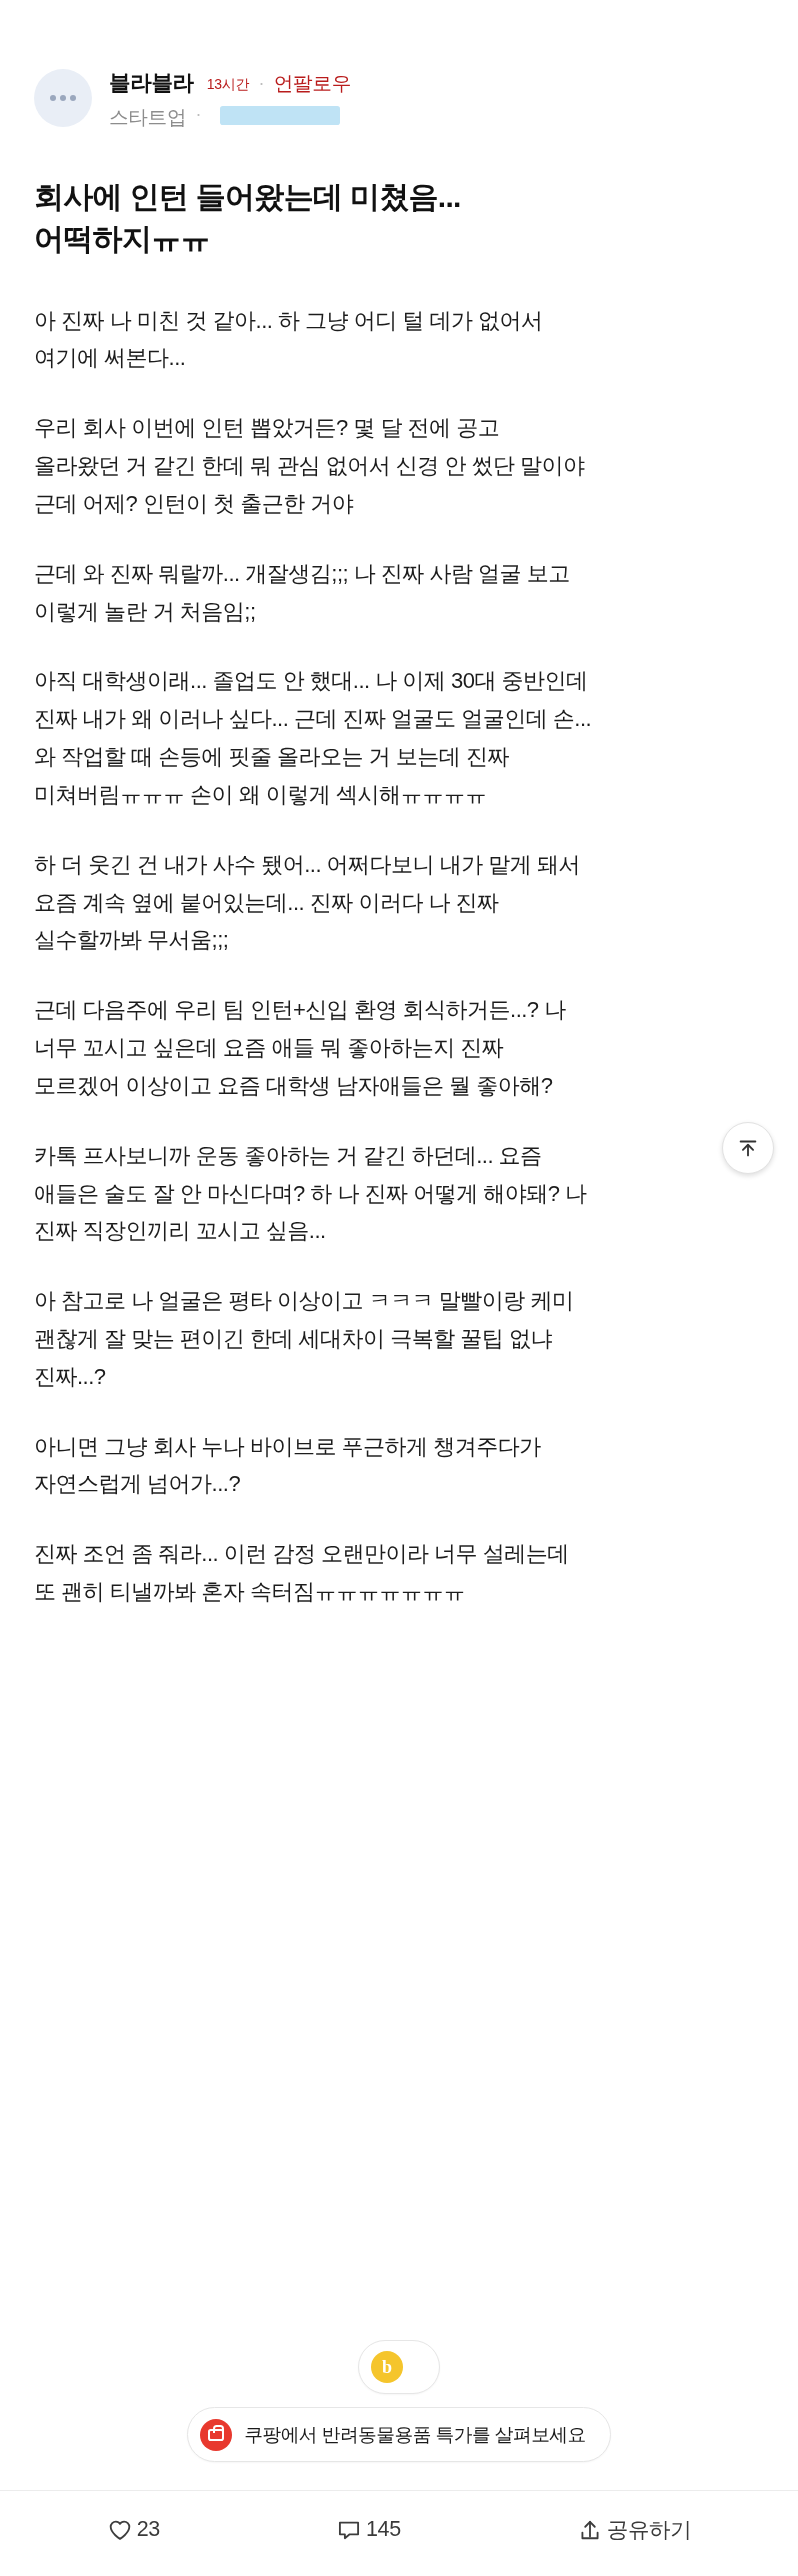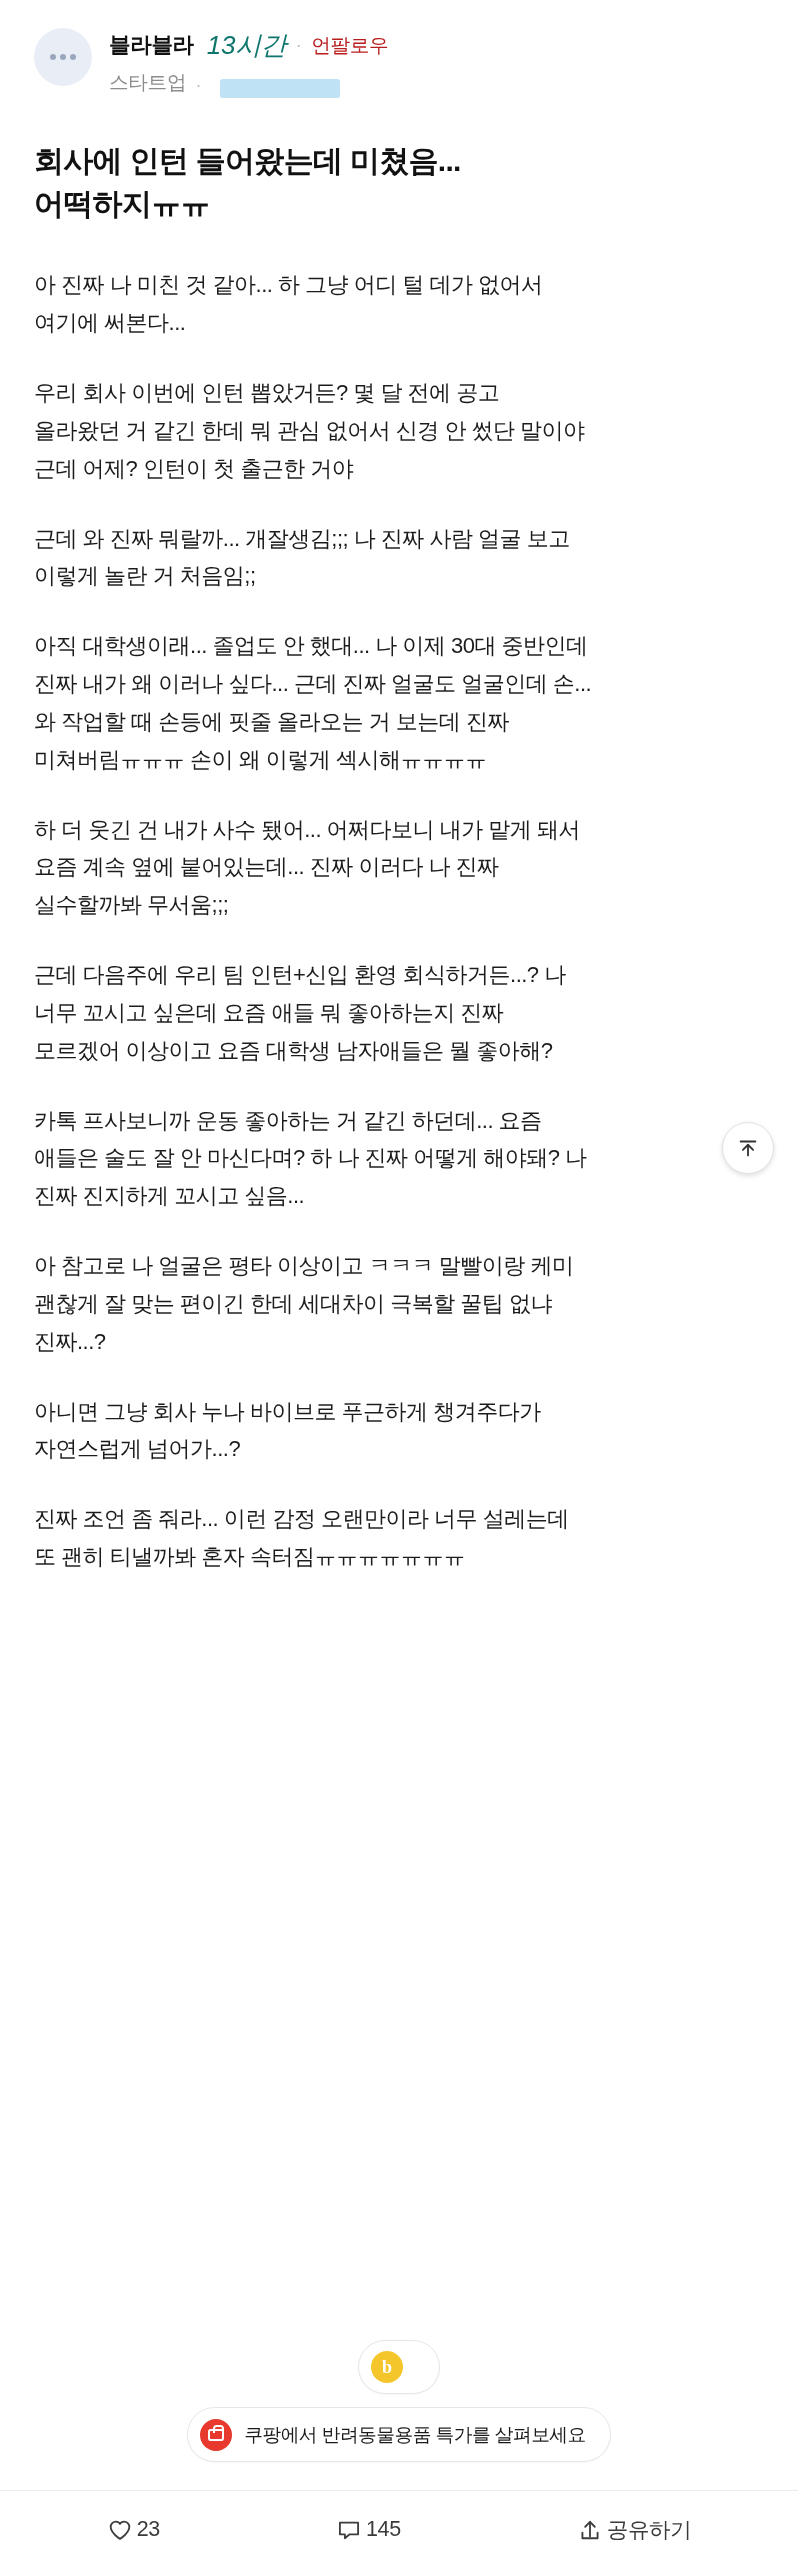--- a/index.html
+++ b/index.html
@@ -22,20 +22,21 @@
     position: relative;
     display: flex;
     flex-direction: column;
   }
 
   
   .post-header {
     display: flex;
     align-items: flex-start;
     padding: 26px 34px 9.3px 34px;
+    margin-top: 41px;
   }
   .avatar {
     width: 58px;
     height: 58px;
     border-radius: 50%;
     background: #e9eef6;
     display: flex;
     align-items: center;
     justify-content: center;
     flex: 0 0 auto;
@@ -64,40 +65,39 @@
     flex-wrap: wrap;
     line-height: 1.3;
   }
   .author {
     font-size: 21.5px;
     font-weight: bold;
     color: #111;
     letter-spacing: -0.3px;
   }
   .time {
-    font-size: 26px;
-    color: #0f766e;
+    font-size: 14px;
+    color: #b91c1c;
     margin-left: 13px;
     letter-spacing: -0.3px;
-    font-style: italic;
   }
   .dot-sep {
     font-size: 18px;
     color: #bdbdbd;
     margin: 0 9.3px;
   }
   .unfollow {
     font-size: 19.6px;
     color: #b91c1c;
     letter-spacing: -0.3px;
     cursor: pointer;
   }
   .head-line2 {
     display: flex;
-    align-items: flex-end;
+    align-items: flex-start;
     margin-top: 6.5px;
   }
   .board {
     font-size: 19.6px;
     color: #8d8d8d;
     letter-spacing: -0.3px;
   }
   .redacted {
     display: inline-block;
     width: 120px;
@@ -281,21 +281,21 @@
 와 작업할 때 손등에 핏줄 올라오는 거 보는데 진짜
 미쳐버림ㅠㅠㅠ 손이 왜 이렇게 섹시해ㅠㅠㅠㅠ</p>
     <p class="para">하 더 웃긴 건 내가 사수 됐어... 어쩌다보니 내가 맡게 돼서
 요즘 계속 옆에 붙어있는데... 진짜 이러다 나 진짜
 실수할까봐 무서움;;;</p>
     <p class="para">근데 다음주에 우리 팀 인턴+신입 환영 회식하거든...? 나
 너무 꼬시고 싶은데 요즘 애들 뭐 좋아하는지 진짜
 모르겠어 이상이고 요즘 대학생 남자애들은 뭘 좋아해?</p>
     <p class="para">카톡 프사보니까 운동 좋아하는 거 같긴 하던데... 요즘
 애들은 술도 잘 안 마신다며? 하 나 진짜 어떻게 해야돼? 나
-진짜 진지하게 꼬시고 싶음...</p>
+진짜 직장인끼리 꼬시고 싶음...</p>
     <p class="para">아 참고로 나 얼굴은 평타 이상이고 ㅋㅋㅋ 말빨이랑 케미
 괜찮게 잘 맞는 편이긴 한데 세대차이 극복할 꿀팁 없냐
 진짜...?</p>
     <p class="para">아니면 그냥 회사 누나 바이브로 푸근하게 챙겨주다가
 자연스럽게 넘어가...?</p>
     <p class="para">진짜 조언 좀 줘라... 이런 감정 오랜만이라 너무 설레는데
 또 괜히 티낼까봐 혼자 속터짐ㅠㅠㅠㅠㅠㅠㅠ</p>
   </div>
 
   <div class="scroll-top">

